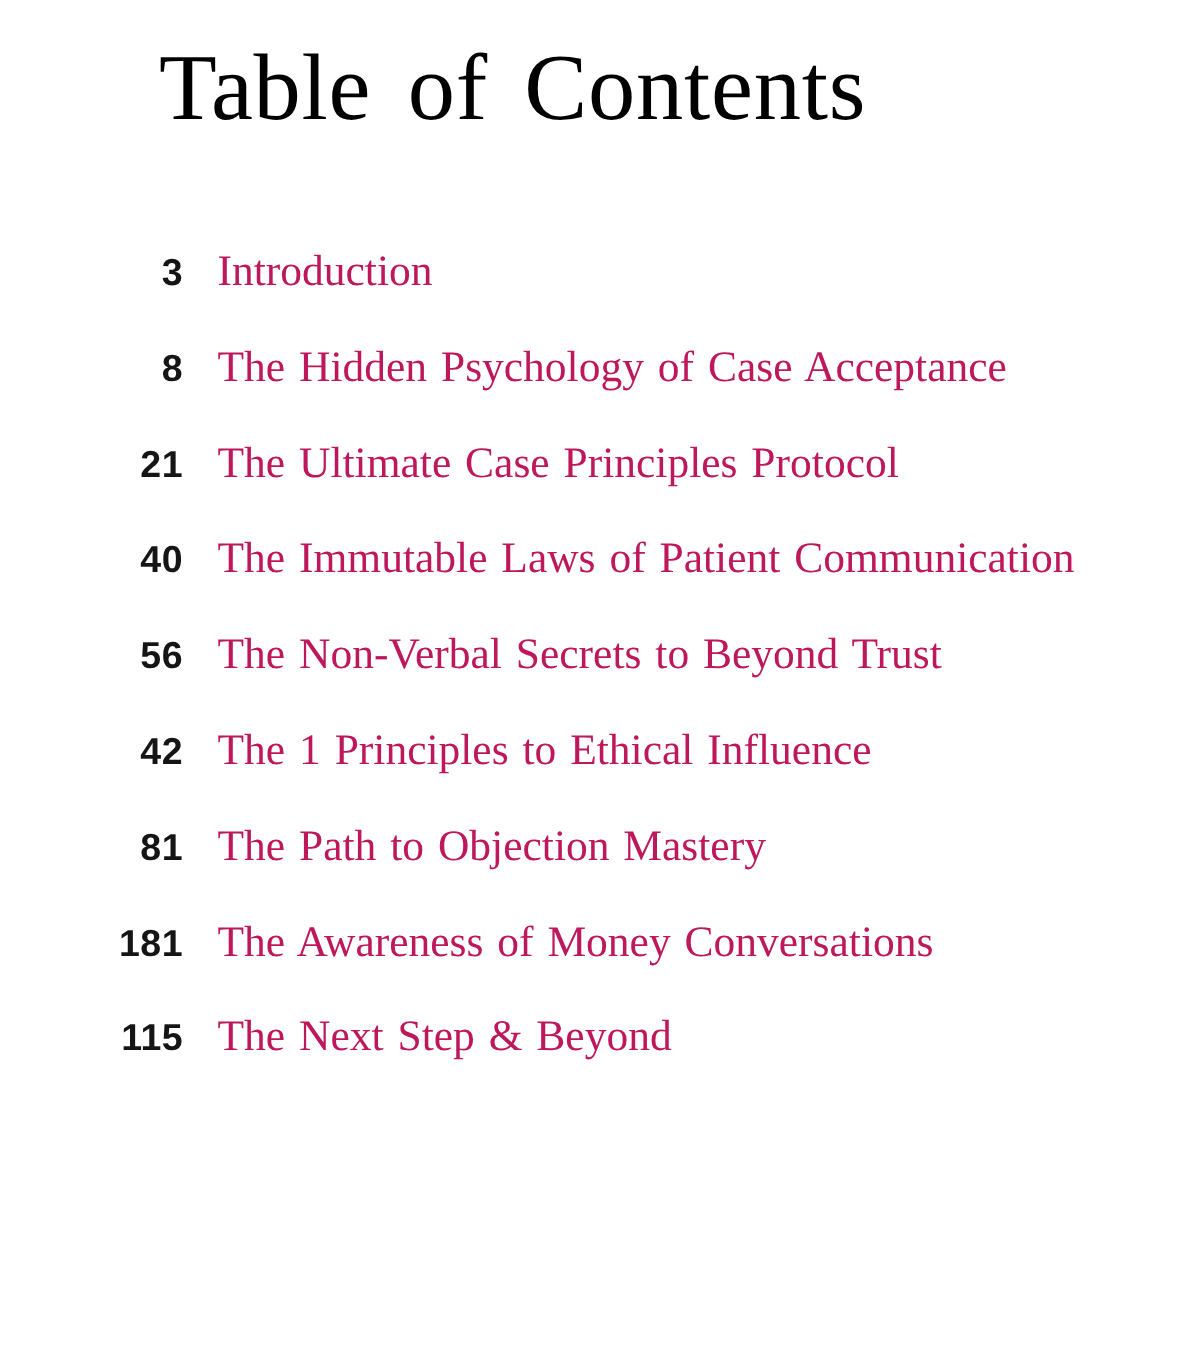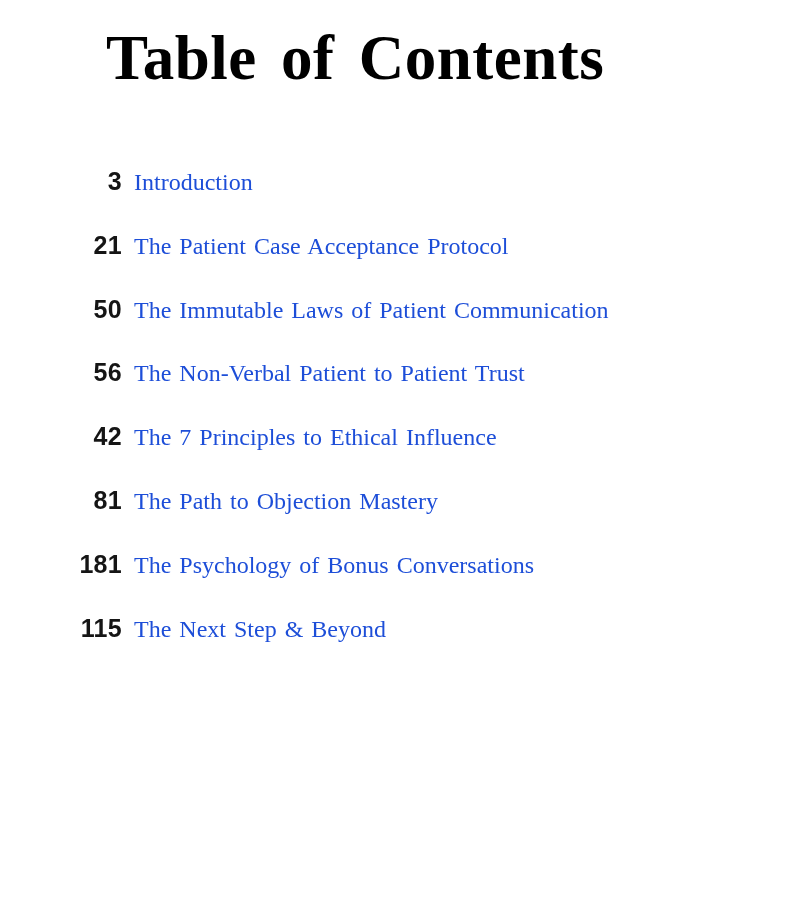--- a/index.html
+++ b/index.html
@@ -17,21 +17,21 @@
     color: #111111;
   }
   .title {
     position: absolute;
     top: 22px;
     left: 106px;
     margin: 0;
     font-family: "Liberation Serif", serif;
     font-size: 63px;
     line-height: 72px;
-    font-weight: 700;
+    font-weight: 400;
     color: #000000;
     letter-spacing: 0.5px;
     word-spacing: 8px;
     white-space: nowrap;
   }
   .toc {
     position: absolute;
     top: 150px;
     left: 0;
     width: 100%;
@@ -48,61 +48,64 @@
     text-align: right;
     font-family: "Liberation Sans", sans-serif;
     font-weight: 700;
     font-size: 25px;
     letter-spacing: 0.3px;
     color: #151515;
     vertical-align: baseline;
   }
   .toc-label {
     font-family: "Liberation Serif", serif;
-    font-size: 24px;
-    margin-left: 12px;
-    color: #1d4ed8;
+    font-size: 29px;
+    margin-left: 23px;
+    color: #be185d;
     word-spacing: 2px;
   }
 </style>
 </head>
 <body>
 
 <div class="page">
   <h1 class="title">Table of Contents</h1>
 
   <div class="toc" id="toc-list">
   <div class="toc-row">
     <span class="toc-num">3</span><span class="toc-label">Introduction</span>
   </div>
 
-
   <div class="toc-row">
-    <span class="toc-num">21</span><span class="toc-label">The Patient Case Acceptance Protocol</span>
+    <span class="toc-num">8</span><span class="toc-label">The Hidden Psychology of Case Acceptance</span>
   </div>
 
   <div class="toc-row">
-    <span class="toc-num">50</span><span class="toc-label">The Immutable Laws of Patient Communication</span>
+    <span class="toc-num">21</span><span class="toc-label">The Ultimate Case Principles Protocol</span>
+  </div>
+
+  <div class="toc-row">
+    <span class="toc-num">40</span><span class="toc-label">The Immutable Laws of Patient Communication</span>
   </div>
 
 
   <div class="toc-row">
-    <span class="toc-num">56</span><span class="toc-label">The Non-Verbal Patient to Patient Trust</span>
+    <span class="toc-num">56</span><span class="toc-label">The Non-Verbal Secrets to Beyond Trust</span>
   </div>
 
   <div class="toc-row">
-    <span class="toc-num">42</span><span class="toc-label">The 7 Principles to Ethical Influence</span>
+    <span class="toc-num">42</span><span class="toc-label">The 1 Principles to Ethical Influence</span>
   </div>
 
   <div class="toc-row">
     <span class="toc-num">81</span><span class="toc-label">The Path to Objection Mastery</span>
   </div>
 
   <div class="toc-row">
-    <span class="toc-num">181</span><span class="toc-label">The Psychology of Bonus Conversations</span>
+    <span class="toc-num">181</span><span class="toc-label">The Awareness of Money Conversations</span>
   </div>
 
   <div class="toc-row">
     <span class="toc-num">115</span><span class="toc-label">The Next Step &amp; Beyond</span>
   </div>
 
 </div>
 </div>
 
 </body></html>

